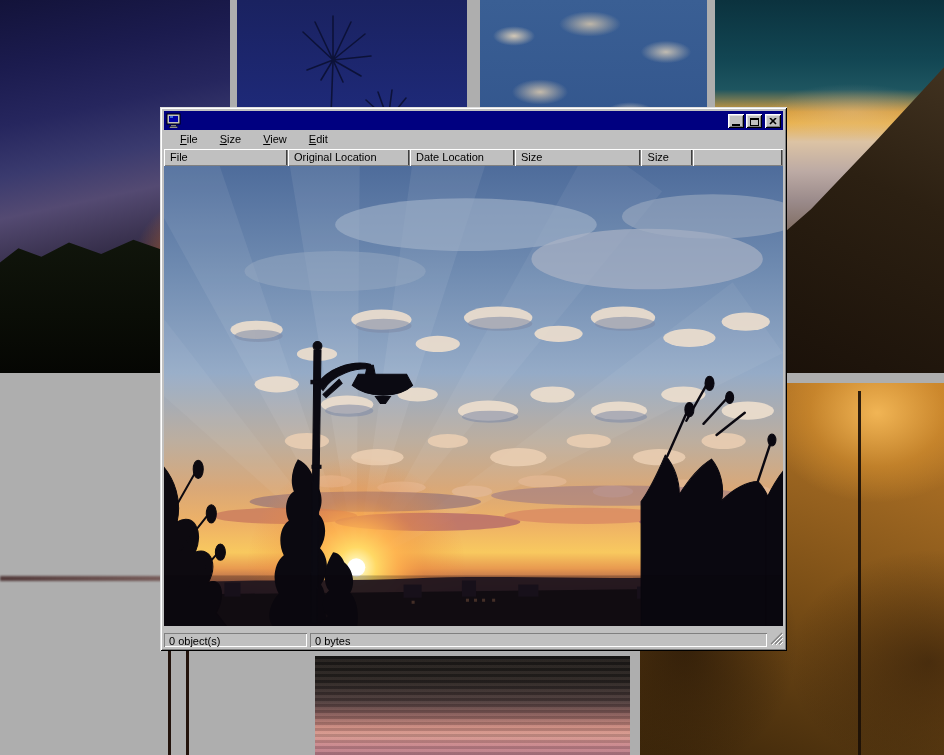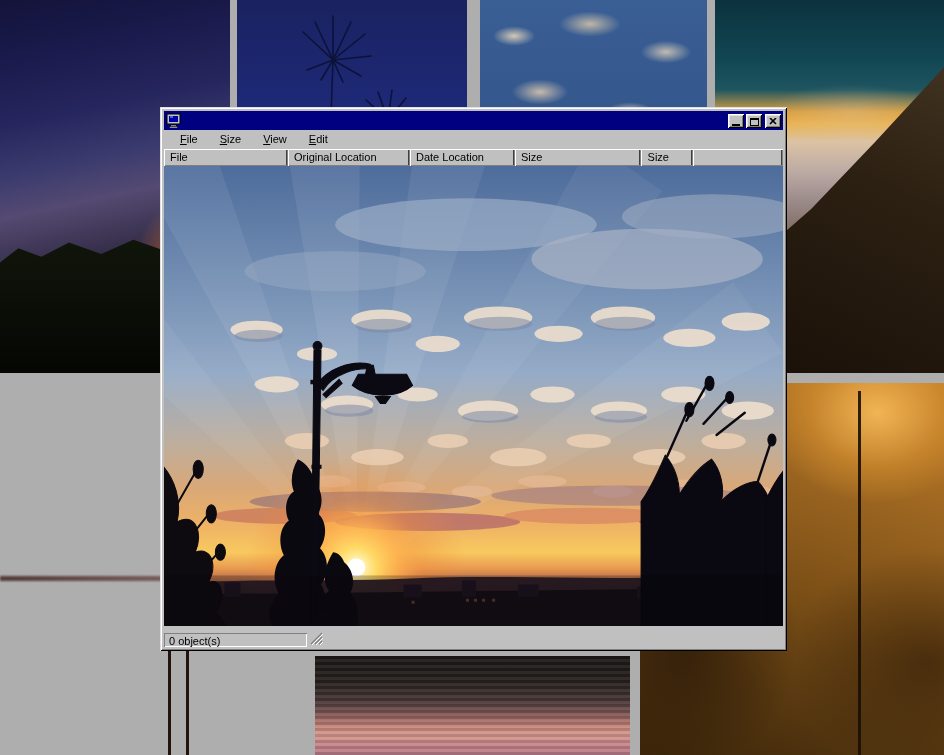--- a/index.html
+++ b/index.html
@@ -335,20 +335,21 @@
             <ellipse cx="604" cy="271" rx="4" ry="6"></ellipse>
           <path d="M598,455 L598,330 C604,318 610,308 615,302 L615,455 Z"></path>
         </g>
 
         <rect x="0" y="405" width="615" height="50" fill="#080509" opacity="0.25"></rect>
       </svg>
     </div>
 
     <div class="statusbar">
       <div class="spanel sp1">0 object(s)</div>
+      <div class="spanel sp2">0 bytes</div>
       <div class="grip">
         <svg width="13" height="13" viewBox="0 0 13 13">
           <path d="M12,1 L1,12 M12,5 L5,12 M12,9 L9,12" stroke="#808080" stroke-width="1.2"></path>
           <path d="M13,2 L2,13 M13,6 L6,13 M13,10 L10,13" stroke="#ffffff" stroke-width="1"></path>
         </svg>
       </div>
     </div>
 
   </div>
 </div>

